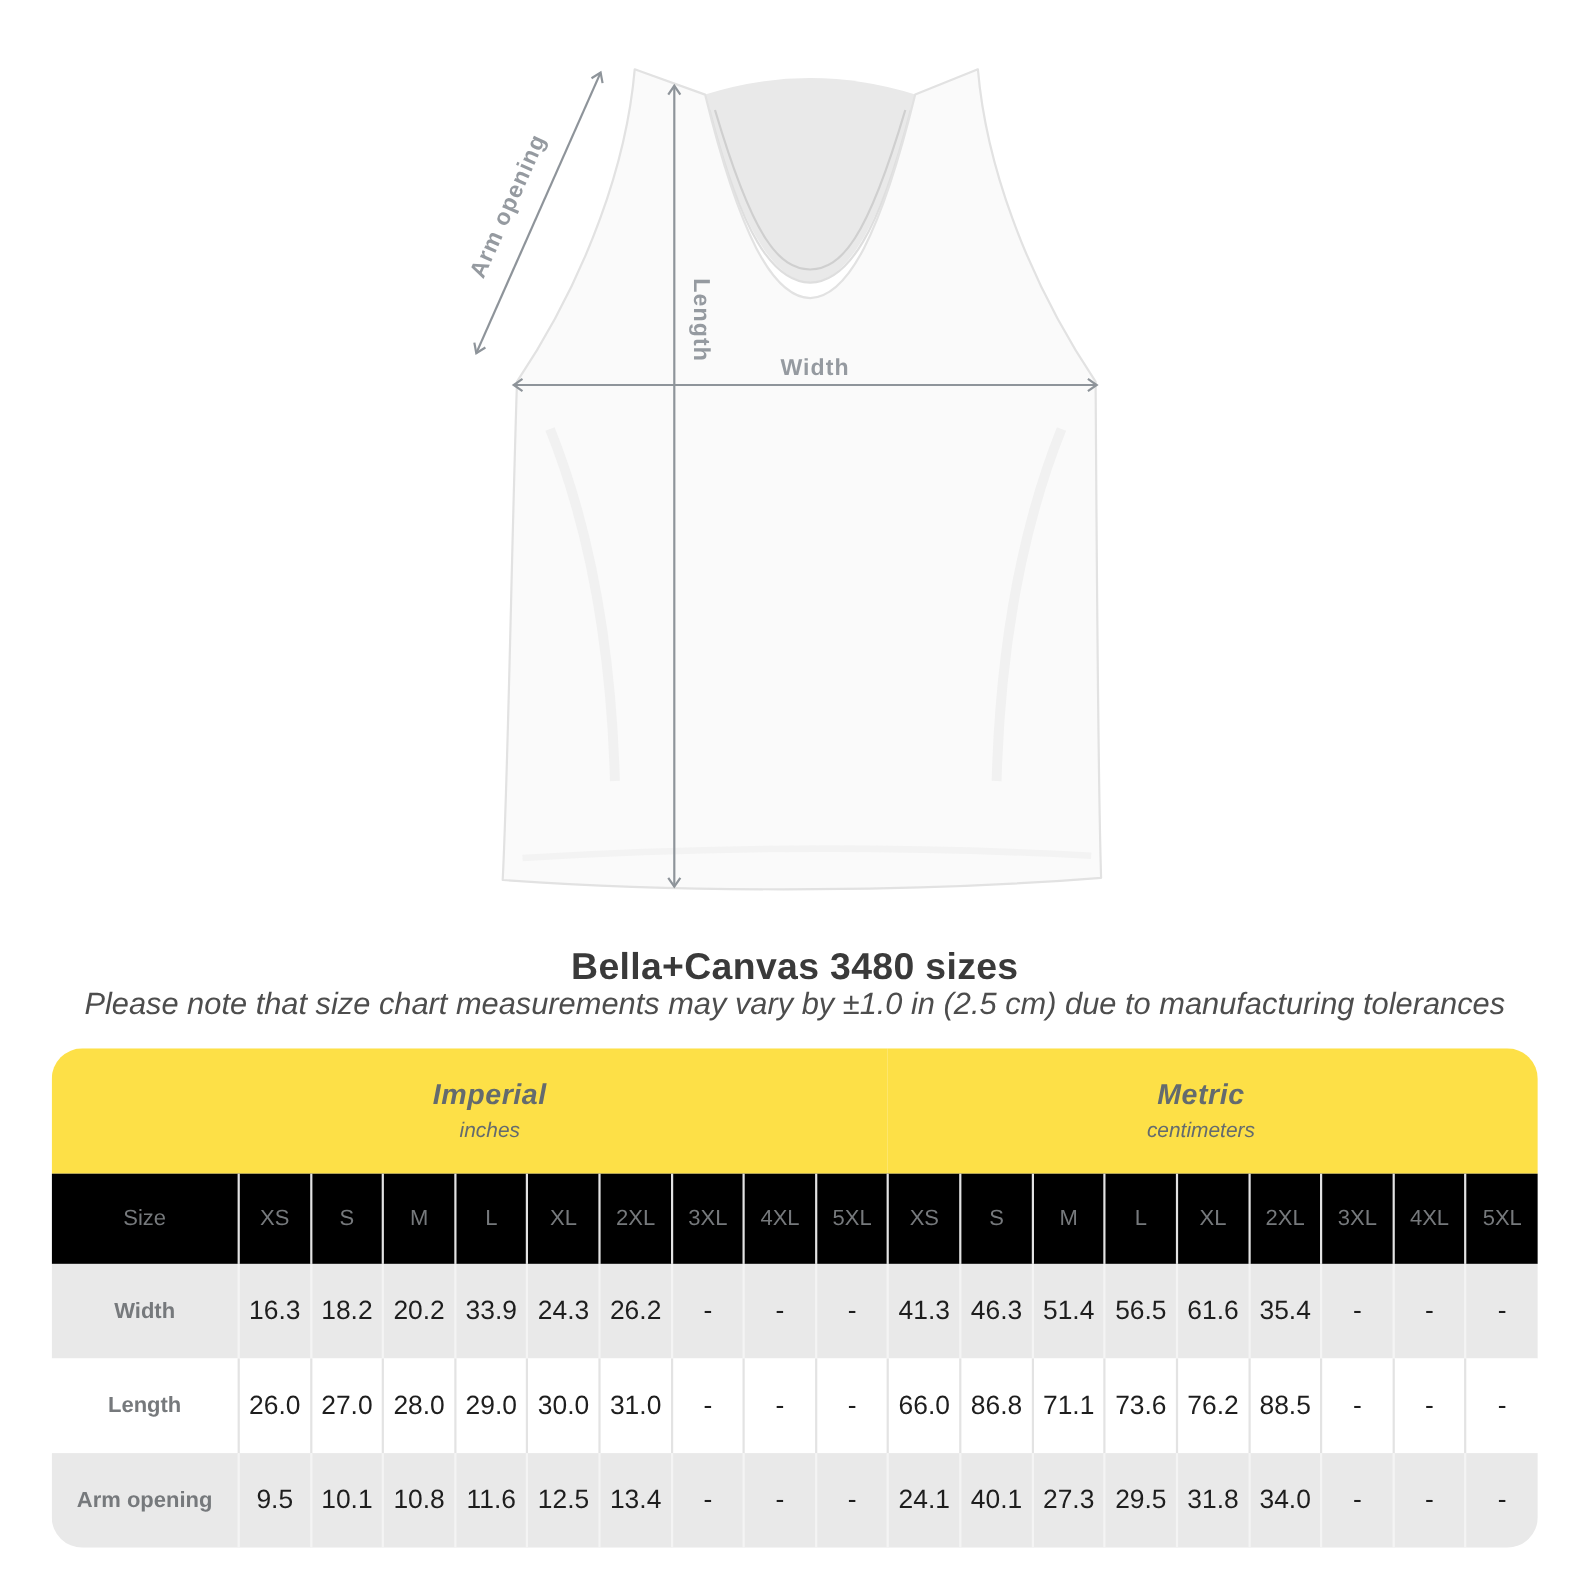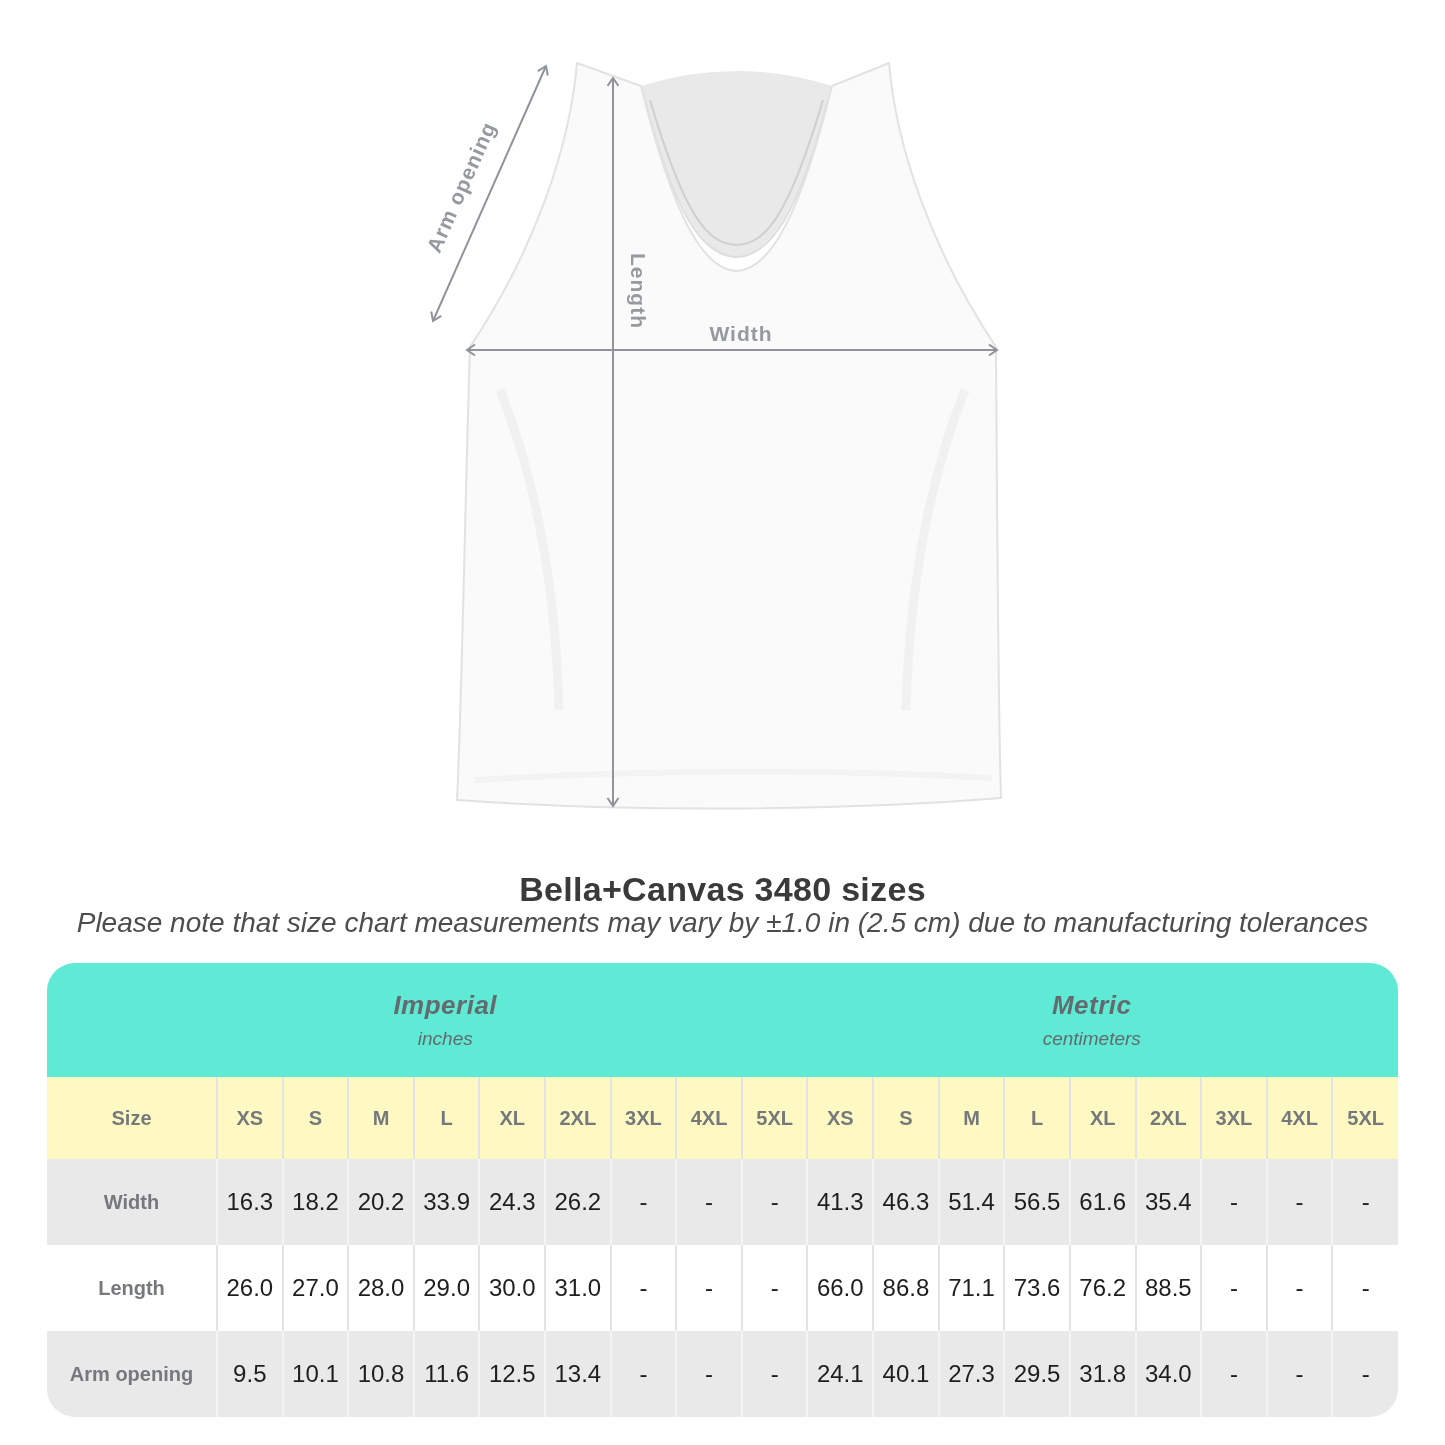--- a/index.html
+++ b/index.html
@@ -17,21 +17,21 @@
   .dlabel text {
     font-family: "Liberation Sans", sans-serif;
     font-weight: bold;
     font-size: 21px;
     letter-spacing: 1px;
     fill: #959aa0;
   }
 
   
   .title {
-    margin: 26px 0 4px 0;
+    margin: 16px 0 4px 0;
     text-align: center;
     font-size: 34px;
     line-height: 36px;
     font-weight: bold;
     color: #3a3a3a;
     letter-spacing: 0.3px;
   }
   .subtitle {
     margin: 0;
     text-align: center;
@@ -49,21 +49,21 @@
     overflow: hidden;
   }
   table {
     width: 100%;
     border-collapse: collapse;
     table-layout: fixed;
   }
   th, td { text-align: center; vertical-align: middle; padding: 0; }
 
   tr.groups th {
-    background: #5eead4;
+    background: #fde047;
     height: 114px;
     font-weight: normal;
   }
   tr.groups th.imperial { padding-left: 36px; }
   tr.groups th.metric   { padding-right: 22px; }
   .g-label {
     font-size: 26px;
     font-weight: bold;
     font-style: italic;
     color: #646b6e;
@@ -71,23 +71,23 @@
   }
   .g-sub {
     margin-top: 7px;
     font-size: 19px;
     font-style: italic;
     color: #646b6e;
   }
 
   tr.sizes th {
     height: 82px;
-    background: #fef9c3;
+    background: #000000;
     font-size: 20px;
-    font-weight: bold;
+    font-weight: normal;
     color: #76797c;
     border-left: 2px solid #e3e3e3;
   }
   tr.sizes th:first-child { border-left: none; }
 
   tbody tr { height: 86px; background: #ffffff; }
   tbody tr.stripe { background: #e9e9e9; }
   tbody th.rowlabel {
     font-size: 20px;
     font-weight: bold;

